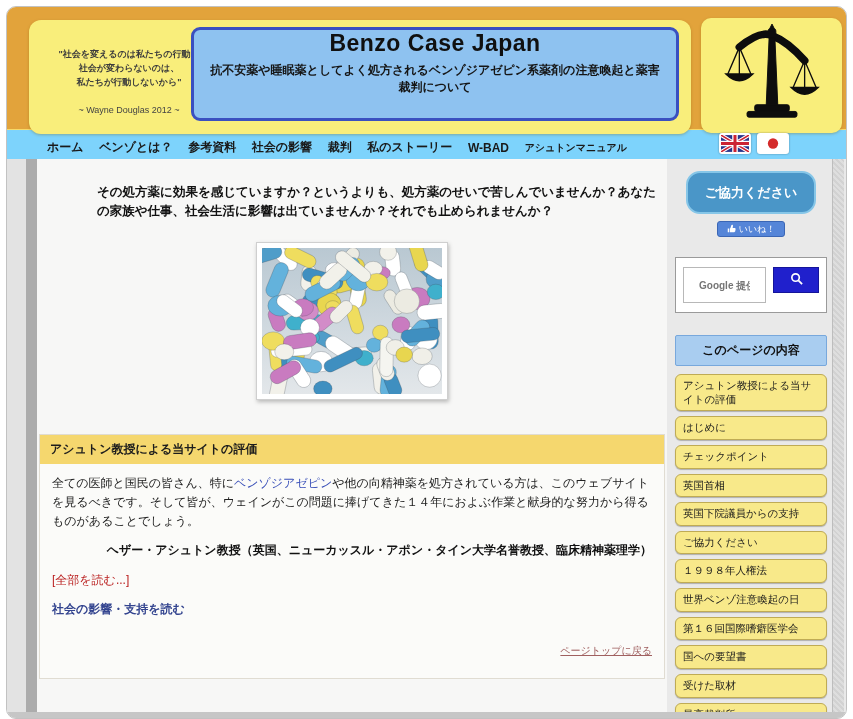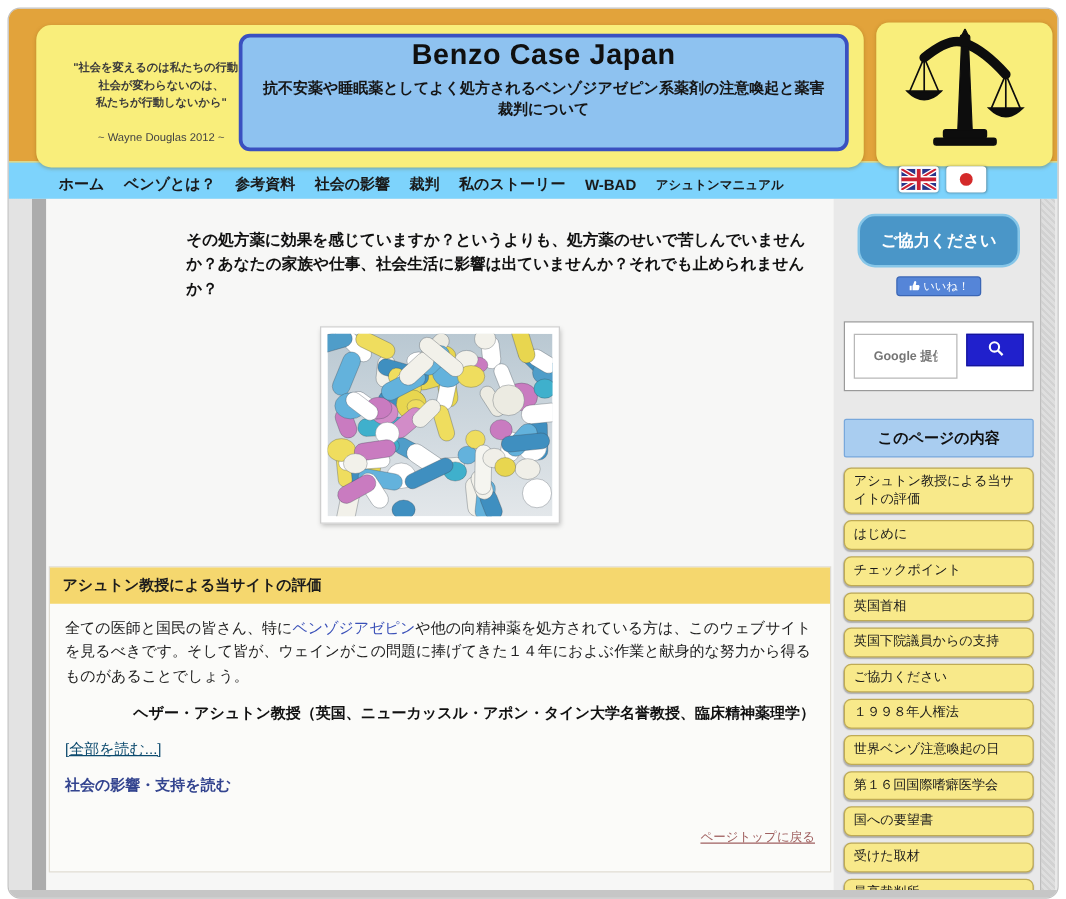--- a/index.html
+++ b/index.html
@@ -25,31 +25,31 @@
               border:3px solid #3a50c0; border-radius:9px; text-align:center; }
   .titlebox h1 { font-size:23px; font-weight:bold; color:#101010; letter-spacing:.5px; }
   .subtitle { margin-top:5px; font-size:12px; font-weight:bold; color:#151515; line-height:1.45; padding:0 14px; }
   .scalesbox { position:absolute; left:694px; top:11px; width:141px; height:115px; background:#f9ee7b;
                border-radius:10px; box-shadow:0 1px 3px rgba(120,90,0,.35); z-index:2;
                display:flex; align-items:center; justify-content:center; }
   
   .bodyarea { display:flex; width:100%; height:553px; background:#e9e9e9; }
   .gutter { width:30px; background:linear-gradient(to right,#e3e3e3 0 62%,#acacac 62% 100%); }
   main { width:630px; background:#f7f7f6; overflow:hidden; }
-  .intro { margin:24px 8px 0 112px; font-size:12.5px; font-weight:bold; color:#111; line-height:1.55; }
+  .intro { margin:24px 8px 0 60px; font-size:12.5px; font-weight:bold; color:#111; line-height:1.55; }
   .photo { width:192px; margin:20px auto 0; background:#fff; padding:5px; border:1px solid #cfcfcf;
            box-shadow:1px 2px 4px rgba(0,0,0,.25); }
   .photo svg { display:block; }
   section { margin:34px 2px 0; border:1px solid #e0dcd2; background:#fbfbf9; }
   .sec-head { background:#f5d76e; padding:6px 10px; font-size:12px; font-weight:bold; color:#1c1c1c; }
   .sec-body { padding:10px 12px 8px; font-size:12px; color:#222; line-height:1.6; }
   .sec-body p { margin-bottom:10px; }
   a.inline-link { color:#3a50b8; text-decoration:none; cursor:pointer; }
   .prof { font-weight:bold; color:#111;text-align:right; }
-  .read-full { color:#0c4a6e; cursor:pointer;text-decoration:underline; }
+  .read-full { color:#b91c1c; cursor:pointer; }
   .read-all { color:#33448f; font-weight:bold; cursor:pointer; }
   .to-top { text-align:right; margin-top:22px; }
   .to-top a { font-size:10px; color:#a06060; text-decoration:underline; cursor:pointer; }
   
   aside { width:165px; padding:12px 5px 0 8px; background:#e9e9e9; overflow:hidden; }
   .support-btn { display:block; margin:0 auto; width:130px; height:43px; border-radius:14px;
                  background:#4a96c8; border:2px solid #86c6e8; color:#fff; font-weight:bold; font-size:13px;
                  cursor:pointer; font-family:inherit; }
   .fb-like { margin:7px auto 0; width:68px; height:16px; background:#5585d8; border:1px solid #3b66b5; border-radius:3px;
              color:#fff; font-size:9px; display:flex; align-items:center; justify-content:center; gap:3px; cursor:pointer; }

